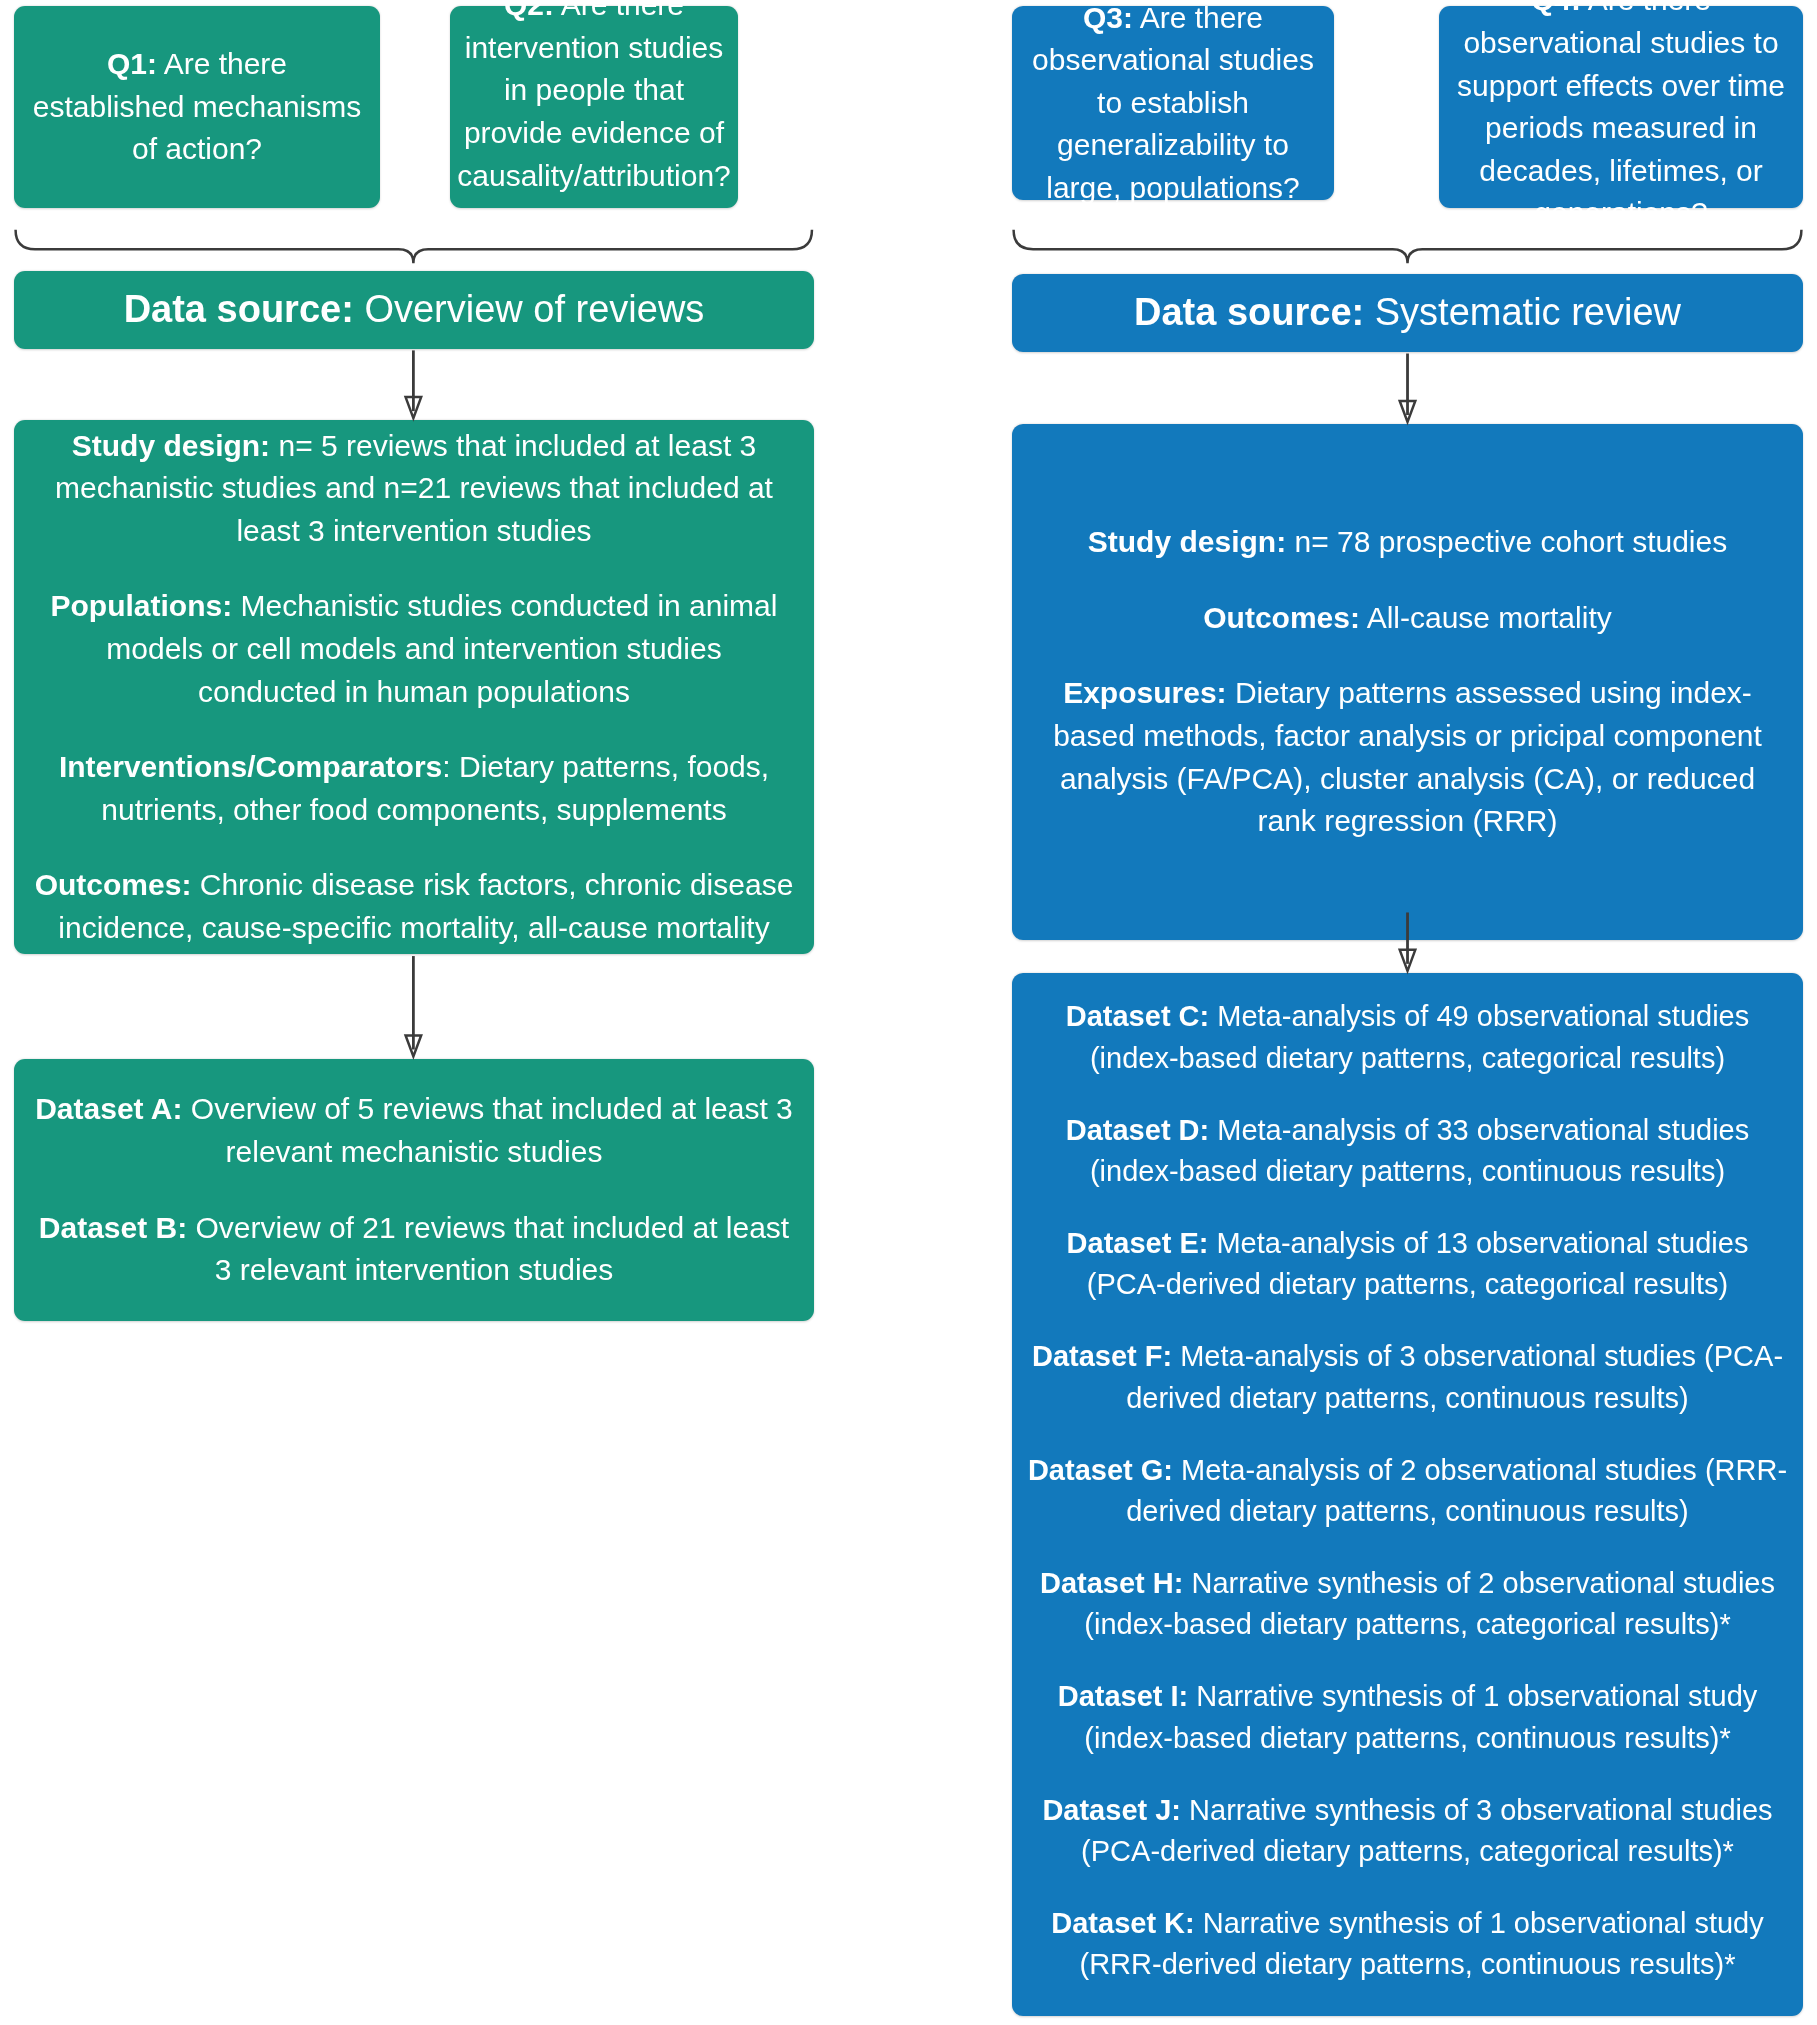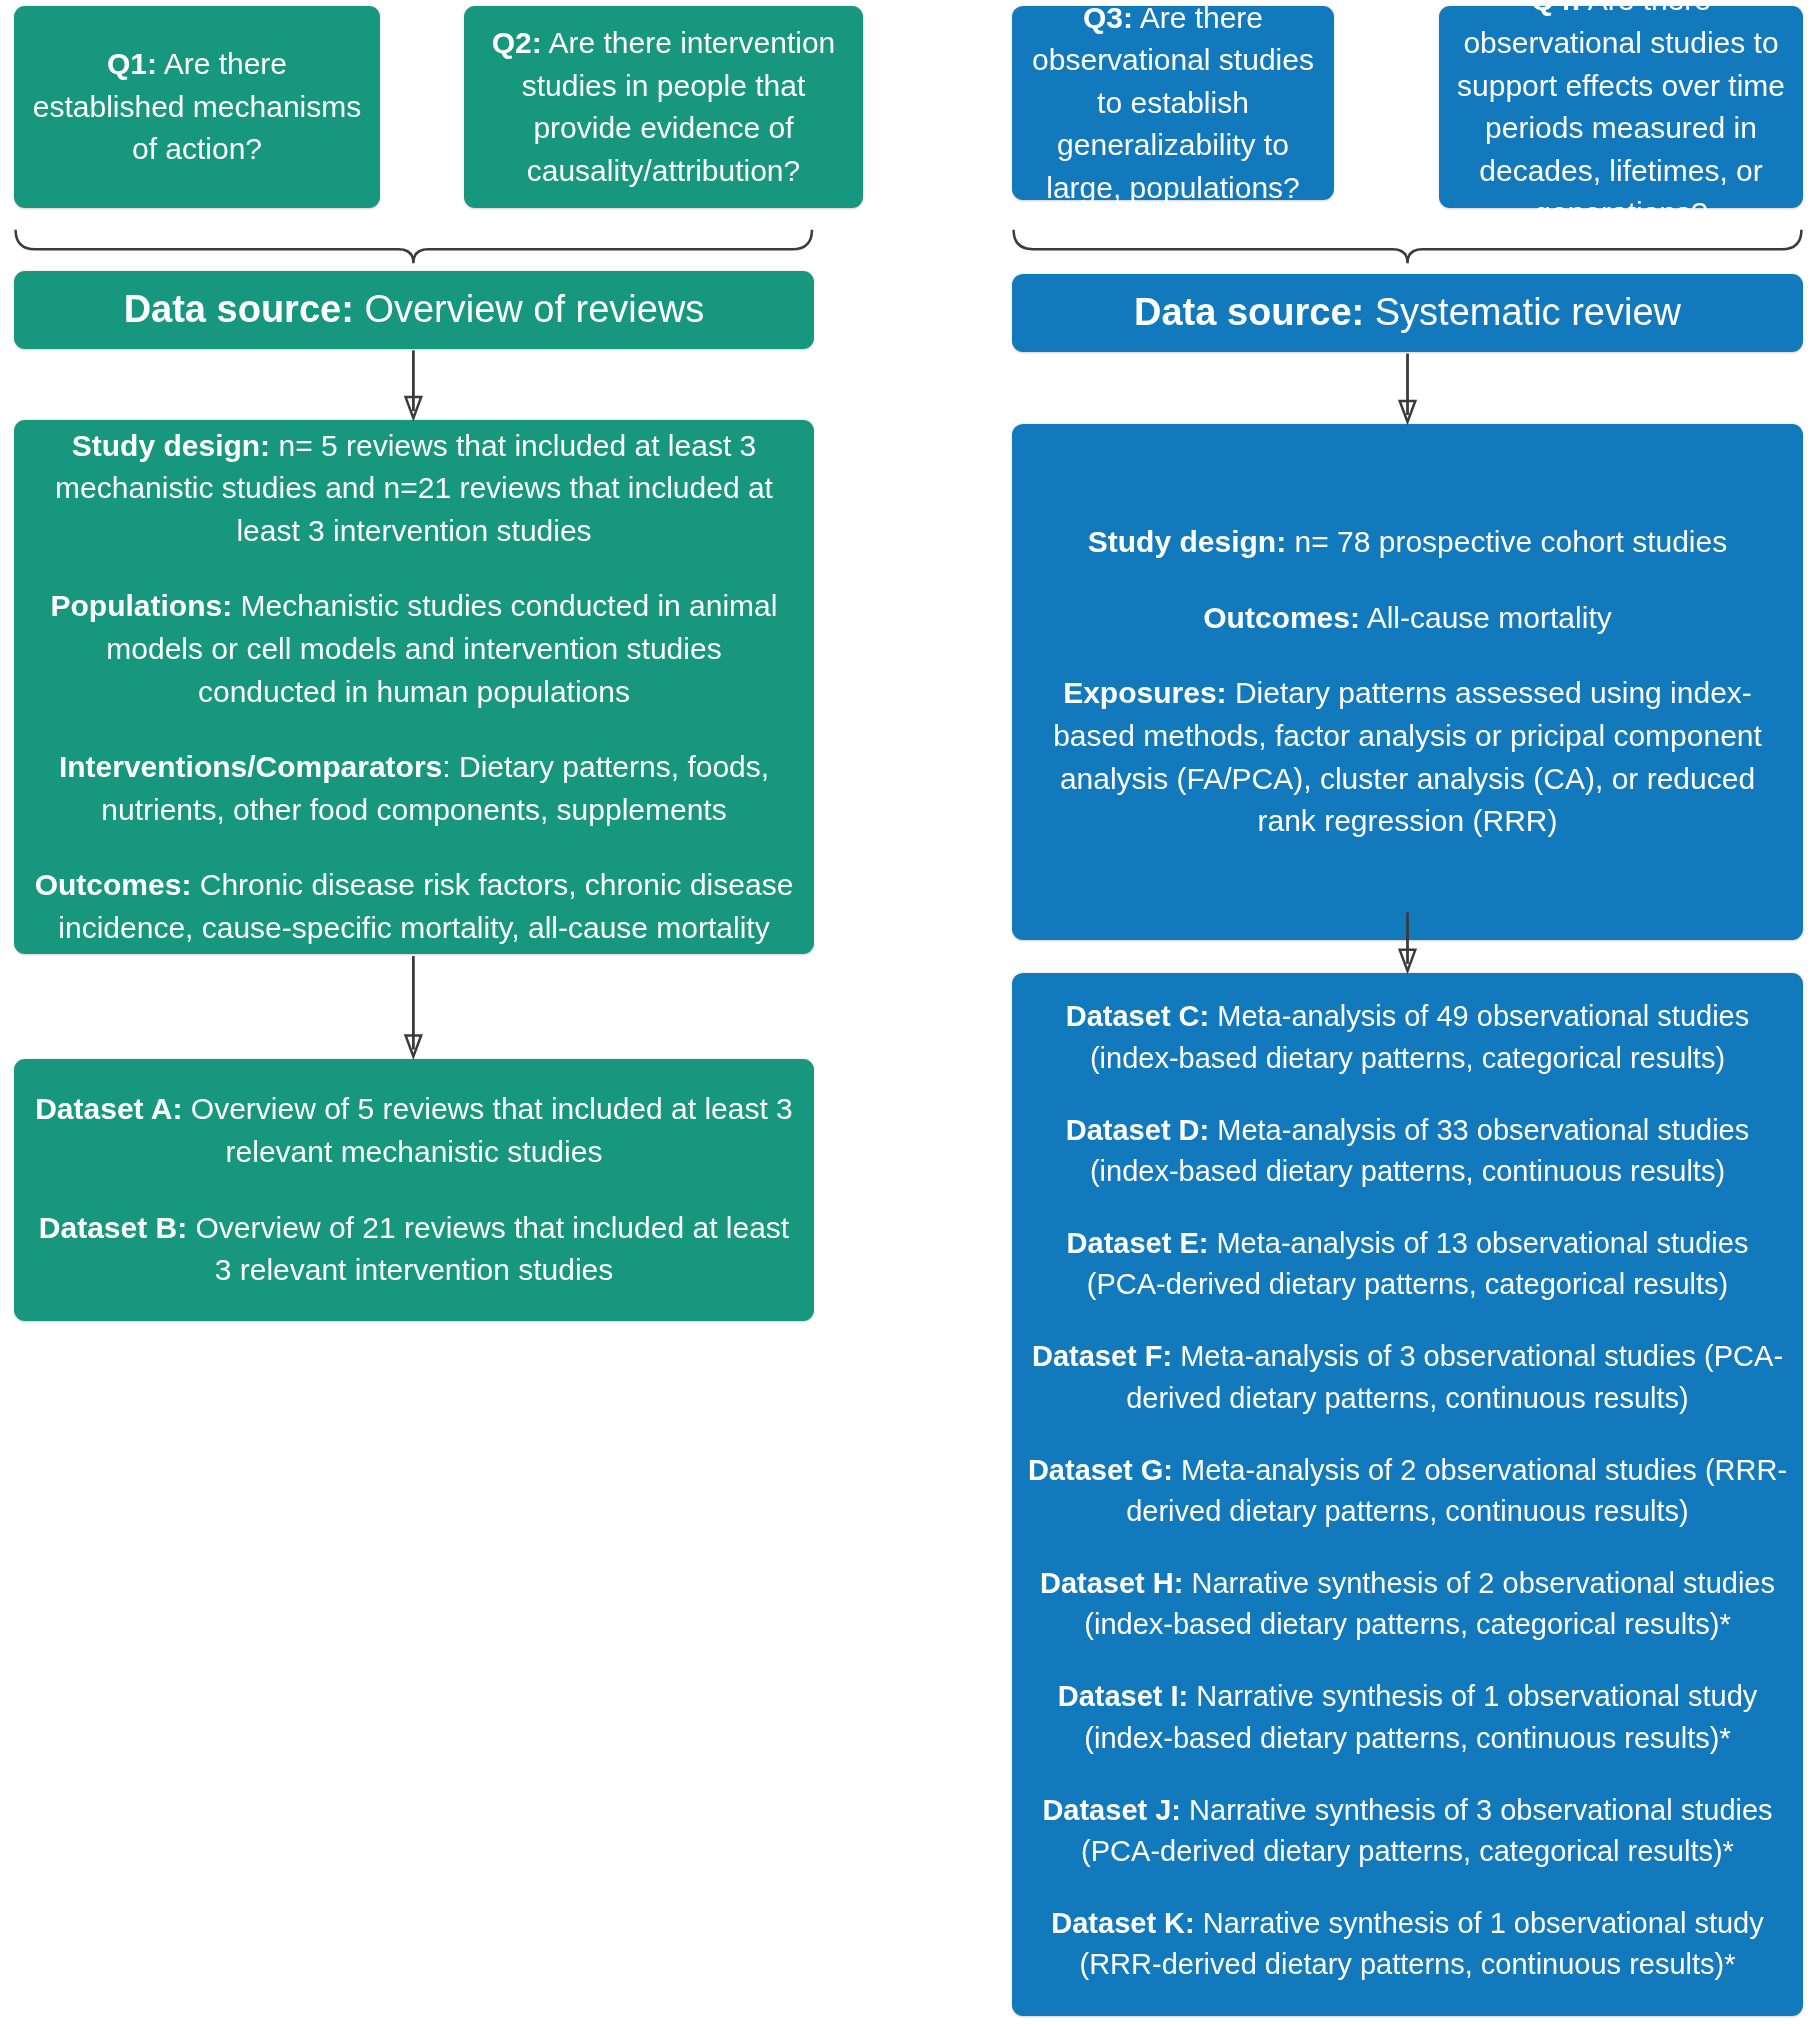--- a/index.html
+++ b/index.html
@@ -69,21 +69,21 @@
 <body>
 
 <div class="canvas">
 
   <div class="box green q-box" style="left:14px; top:6.2px; width:366px; height:202px;">
     <div class="para">
       <b>Q1:</b><span> Are there established mechanisms of action?</span>
     </div>
   </div>
 
-  <div class="box green q-box" style="left:464px; top:6.2px; width:399px; height:202px;">
+  <div class="box green q-box" style="left:450px; top:6.2px; width:288px; height:202px;justify-content:flex-end;">
     <div class="para">
       <b>Q2:</b><span> Are there intervention studies in people that provide evidence of causality/attribution?</span>
     </div>
   </div>
 
   <div class="box green src-box" style="left:14px; top:271px; width:800px; height:78px;">
     <div class="para">
       <b>Data source:</b><span> Overview of reviews</span>
     </div>
   </div>

